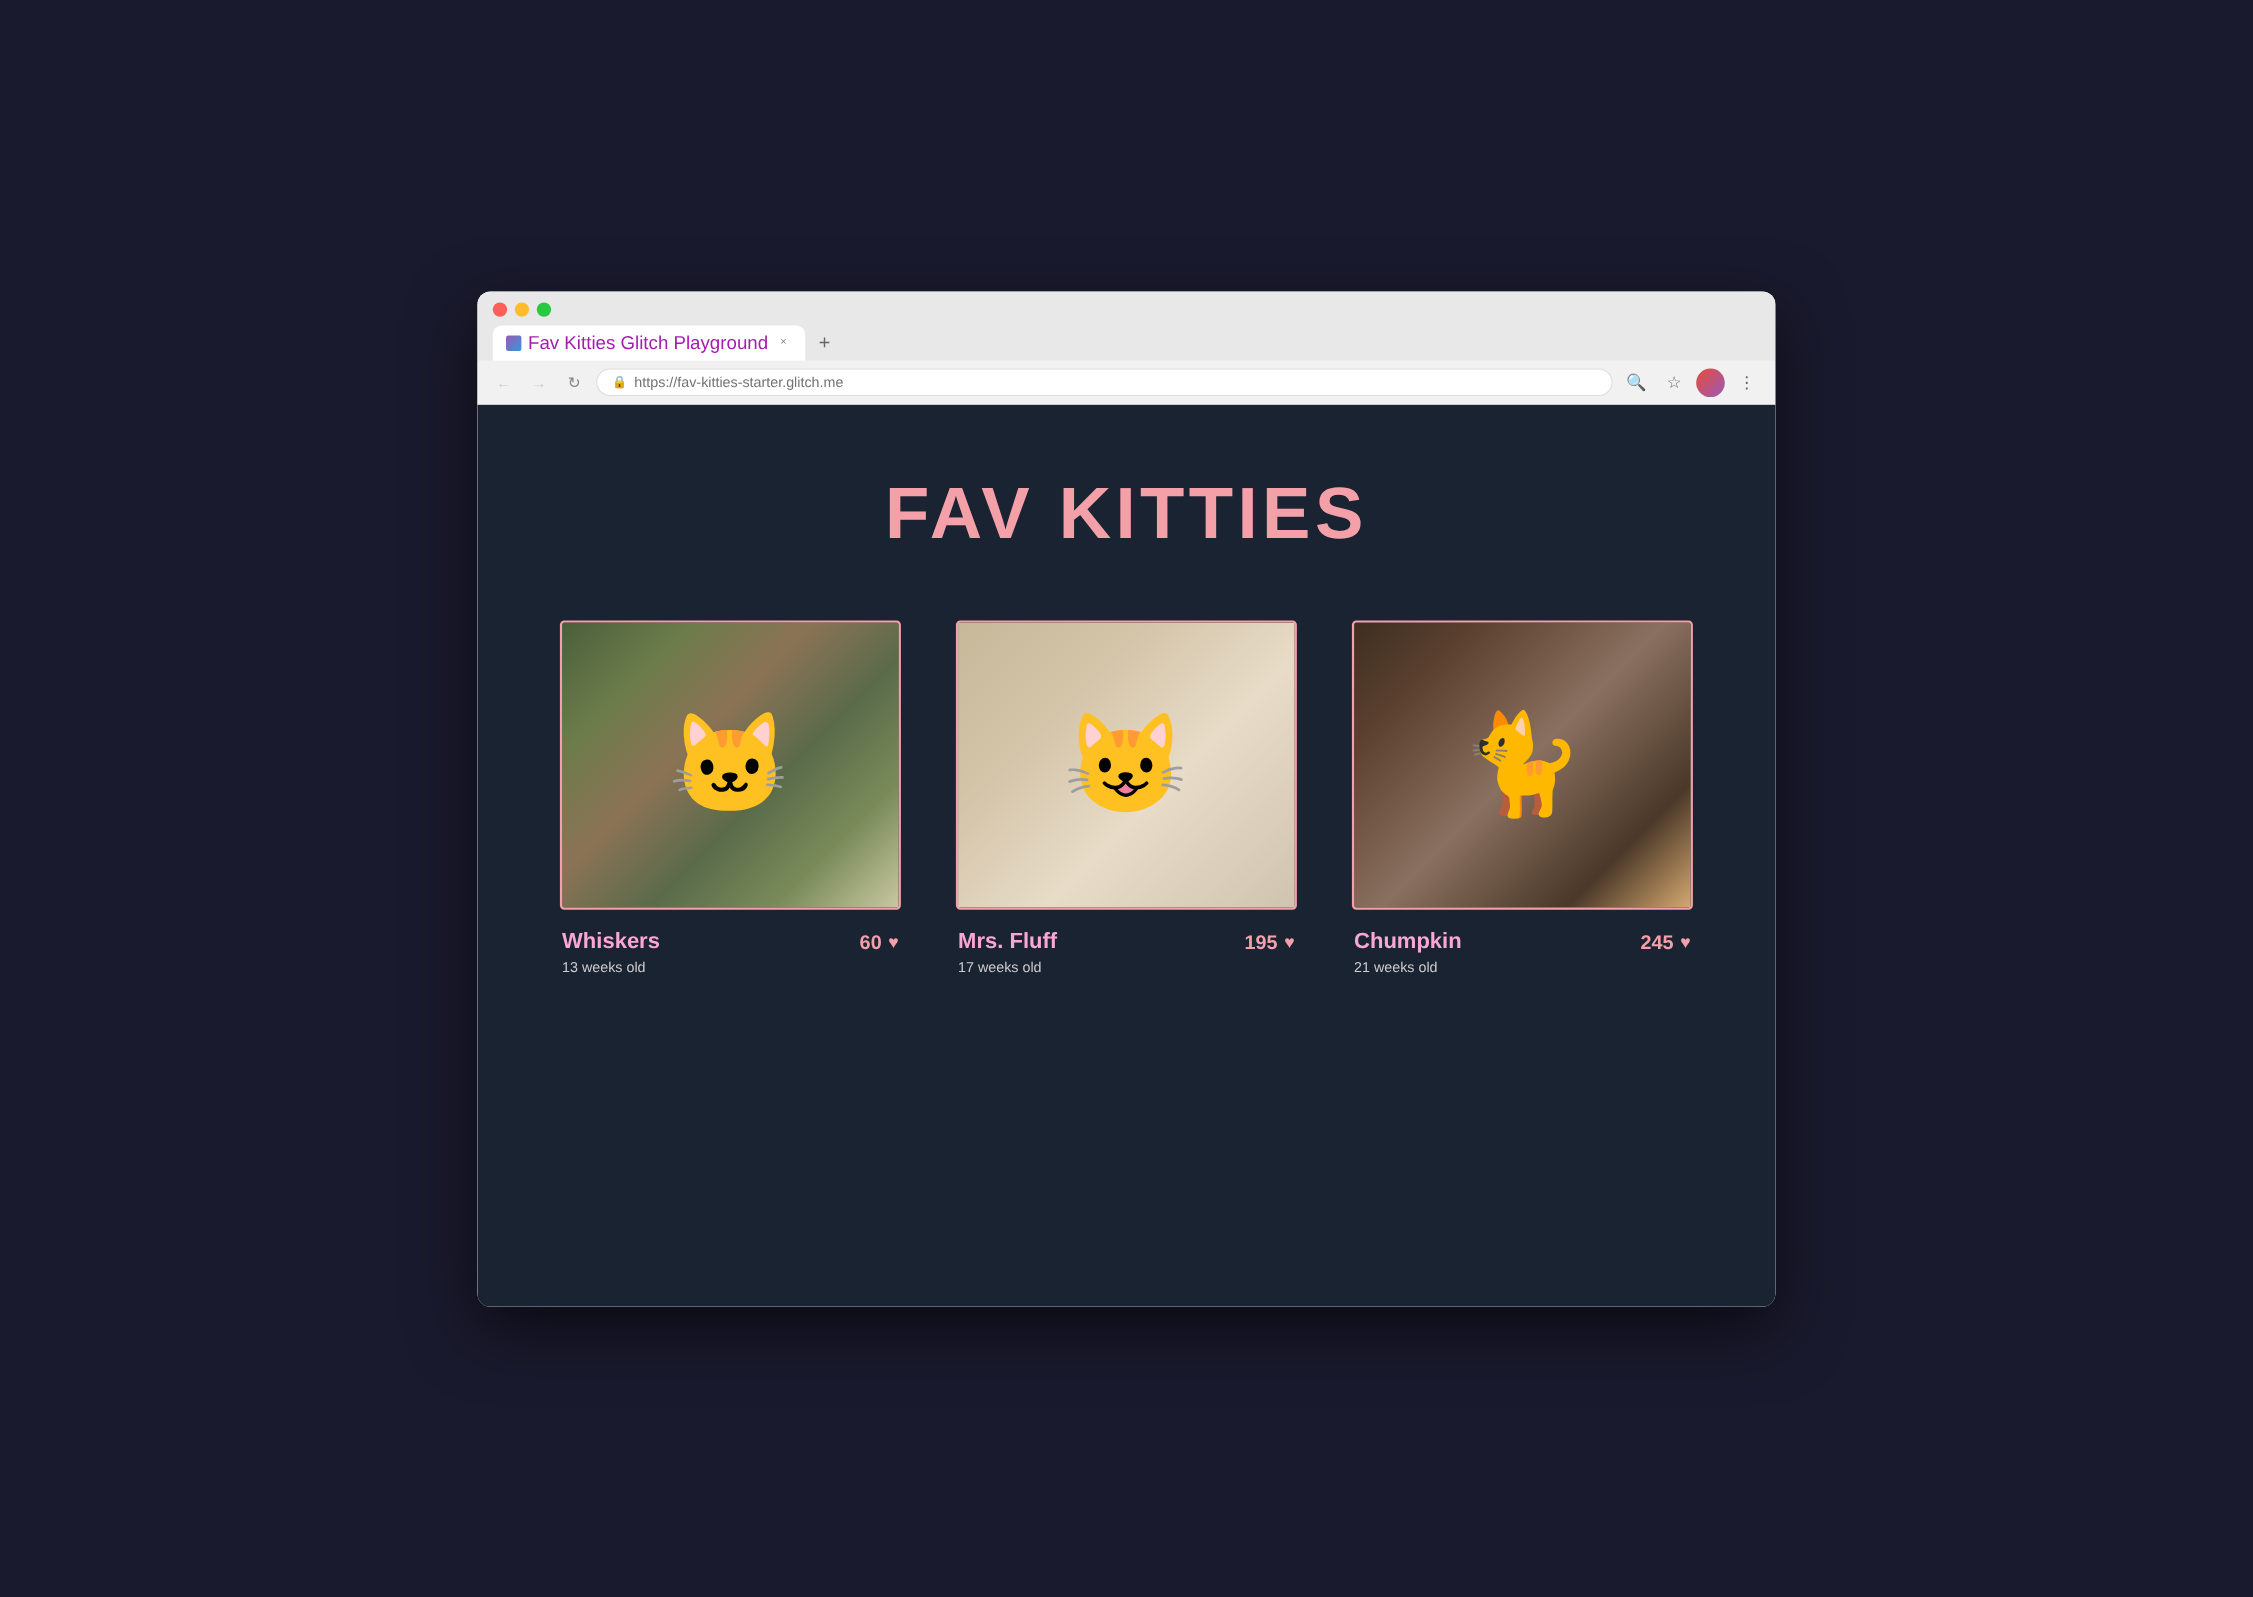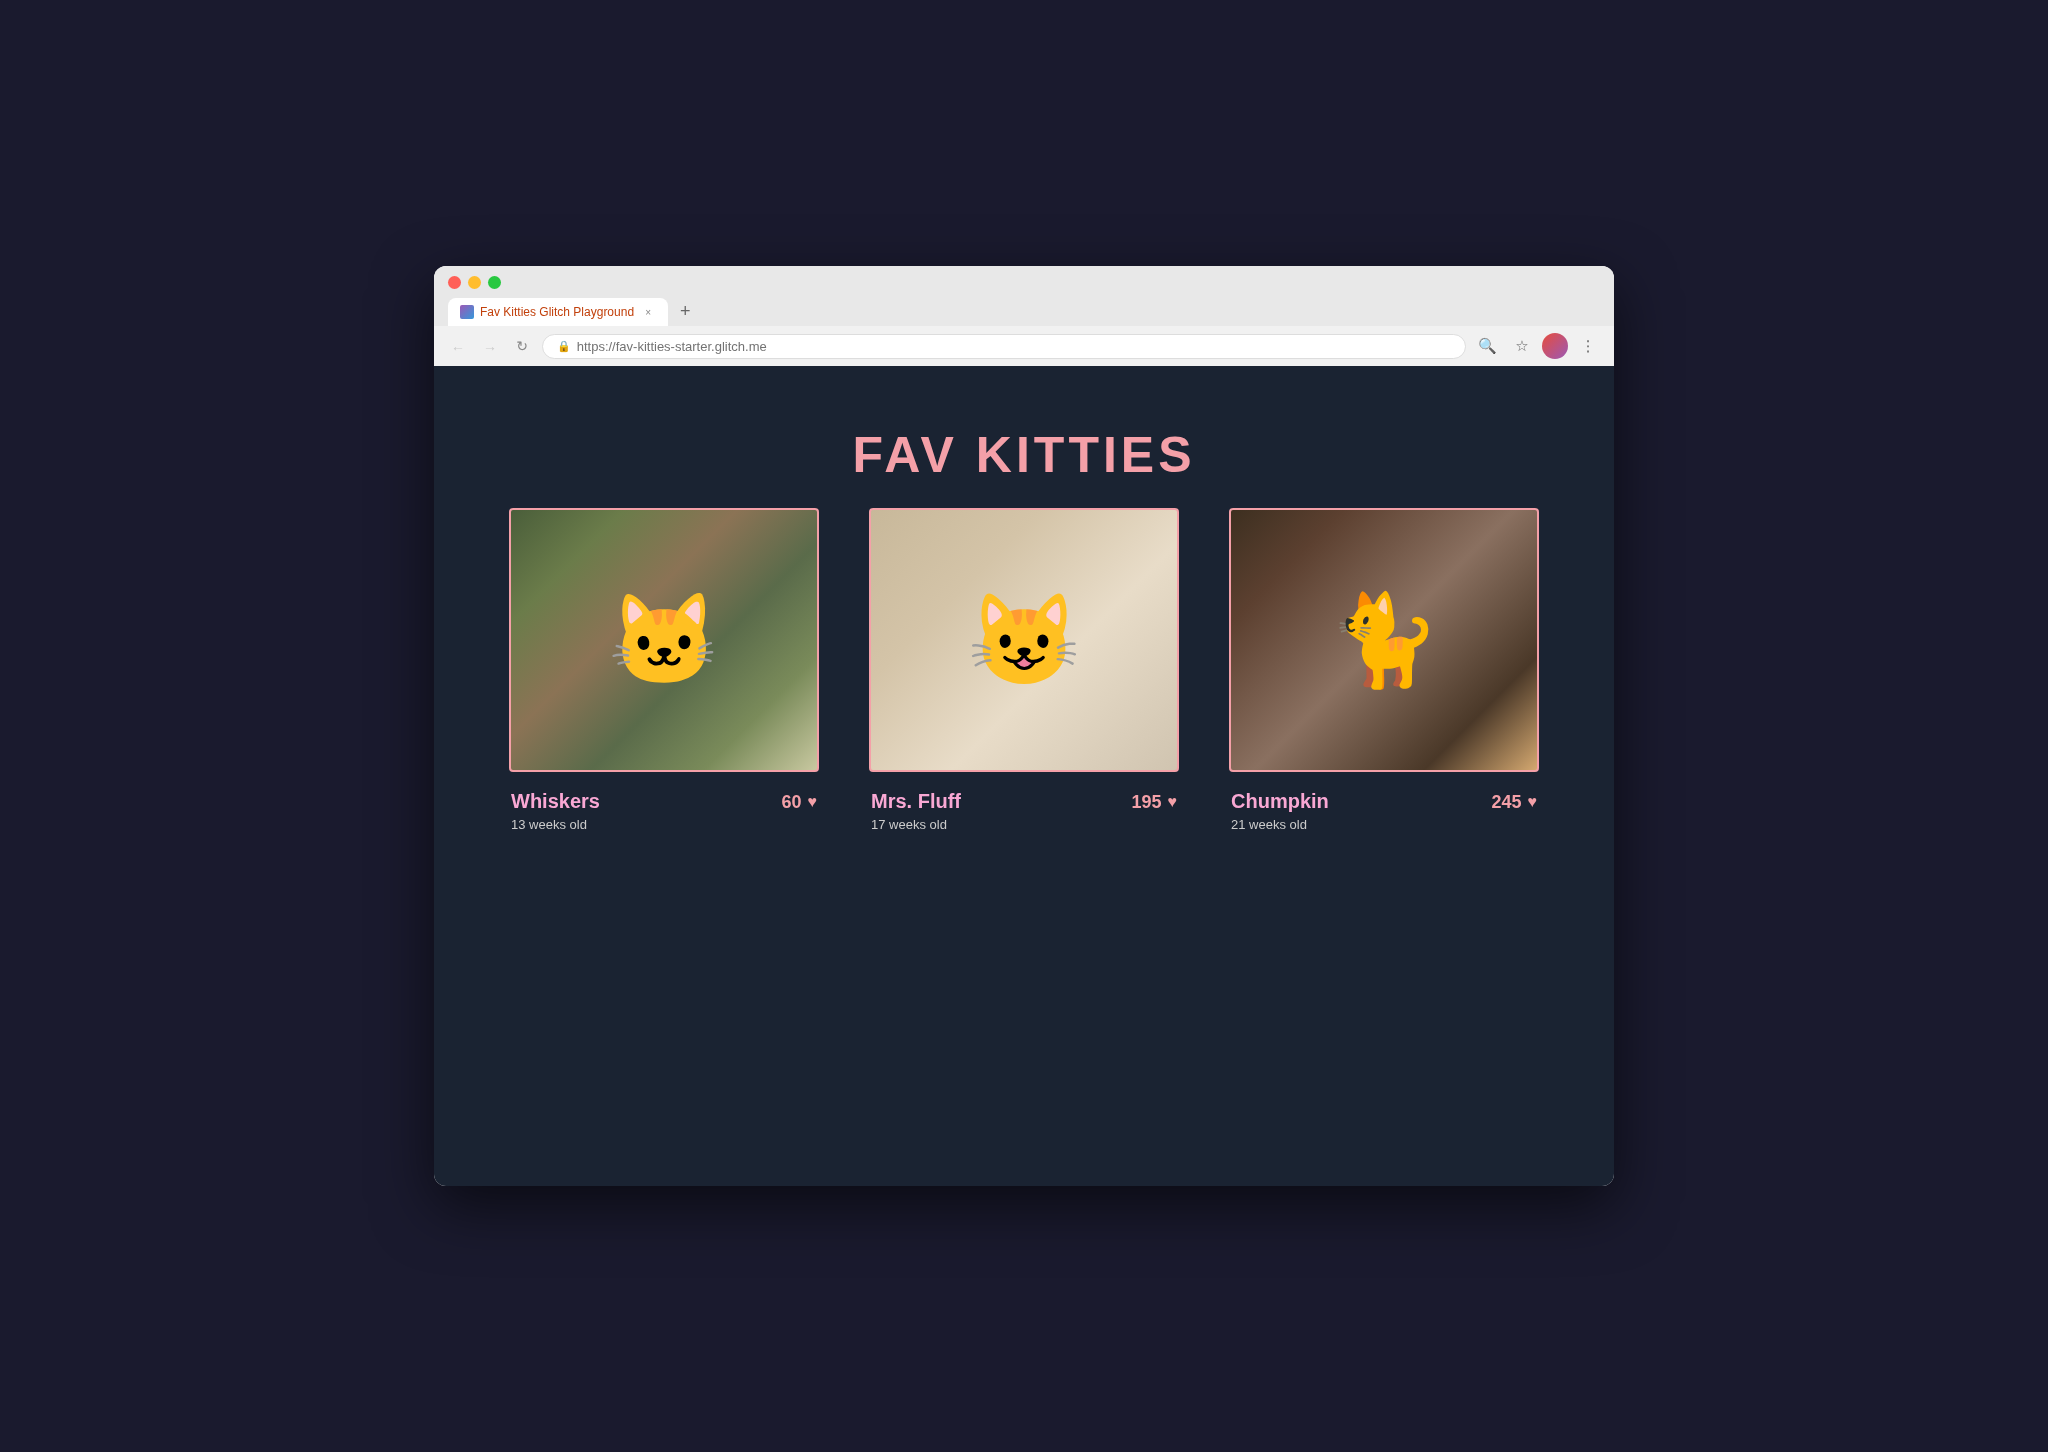--- a/index.html
+++ b/index.html
@@ -65,22 +65,22 @@
     .tab-favicon {
       width: 14px;
       height: 14px;
       background: linear-gradient(135deg, #9b59b6, #3498db);
       border-radius: 2px;
       flex-shrink: 0;
     }
 
     .tab-label {
       flex: 1;
-      font-size: 12px;
-      color: #c2410c;
+      font-size: 17px;
+      color: #a21caf;
       white-space: nowrap;
       overflow: hidden;
       text-overflow: ellipsis;
     }
 
     .tab-close {
       width: 16px;
       height: 16px;
       border-radius: 50%;
       display: flex;
@@ -178,26 +178,26 @@
     .browser-content {
       background: #1a2332;
       min-height: 820px;
       display: flex;
       flex-direction: column;
       align-items: center;
       padding: 60px 40px 80px;
     }
 
     .site-title {
-      font-size: 50px;
+      font-size: 66px;
       font-weight: 900;
       color: #f4a0a8;
       letter-spacing: 4px;
       text-transform: uppercase;
-      margin-bottom: 24px;
+      margin-bottom: 60px;
       font-family: Arial Black, Arial, sans-serif;
     }
 
     .kitties-grid {
       display: flex;
       gap: 50px;
       justify-content: center;
       align-items: flex-start;
       width: 100%;
       max-width: 1100px;

